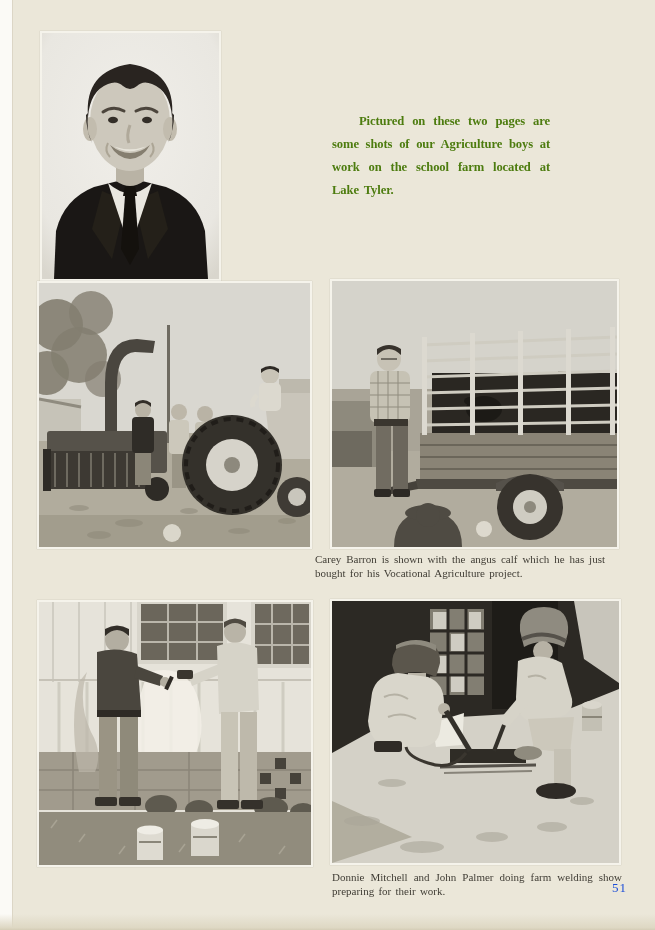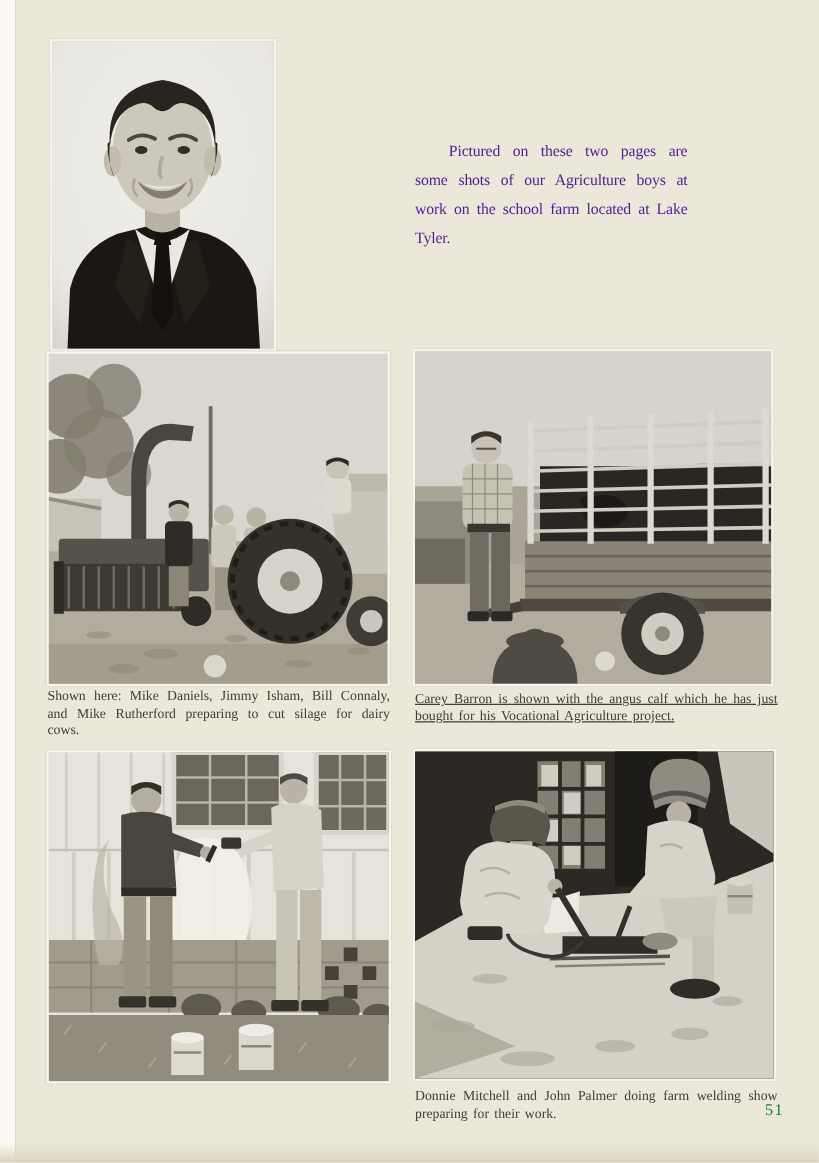--- a/index.html
+++ b/index.html
@@ -19,36 +19,36 @@
   }
   .photo{
     position:absolute;margin:0;padding:0;
     border:2px solid #f5f3eb;
     box-shadow:0 0 1px rgba(90,85,70,.35);
     background:#d8d6cf;
   }
   .photo svg{display:block;width:100%;height:100%;}
   .intro{
     position:absolute;left:332px;top:110px;width:218px;
-    font-size:12.6px;line-height:23px;color:#4c1d95;
+    font-size:12.6px;line-height:23px;color:#4d7c0f;
     text-align:justify;text-indent:27px;margin:0;
-    letter-spacing:-.1px;word-spacing:2px;
+    letter-spacing:-.1px;word-spacing:2px;font-weight:bold;
   }
   .caption{
     position:absolute;margin:0;
     font-size:11px;line-height:13.6px;color:#403d35;
     text-align:justify;word-spacing:1.5px;letter-spacing:0;
   }
   .cap-a{left:38px;top:551px;width:274px;}
-  .cap-b{left:332px;top:553px;width:290px;text-decoration:underline;}
+  .cap-b{left:315px;top:553px;width:290px;}
   .cap-c{left:38px;top:871px;width:274px;}
   .cap-d{left:332px;top:871px;width:290px;}
   .page-number{
     position:absolute;left:612px;top:880px;
-    font-size:13px;color:#15803d;letter-spacing:1px;
+    font-size:13px;color:#1d4ed8;letter-spacing:1px;
   }
 </style>
 </head>
 <body>
 
 <div class="page">
 
   <div class="paper-edge"></div>
 
   <figure class="photo" style="left:40px;top:31px;width:177px;height:246px;" role="img" aria-label="Black-and-white portrait of a smiling man in a dark suit and tie">
@@ -242,21 +242,20 @@
 
       <g fill="#4f4b43">
         <path d="M62 266 Q62 232 96 230 Q130 232 130 266 Z"></path>
         <ellipse cx="96" cy="232" rx="23" ry="8"></ellipse>
         <circle cx="96" cy="234" r="12"></circle>
       </g>
       <circle cx="152" cy="248" r="8" fill="#e8e5da" opacity=".8"></circle>
     </svg>
   </figure>
 
-  <p class="caption cap-a">Shown here: Mike Daniels, Jimmy Isham, Bill Connaly, and Mike Rutherford preparing to cut silage for dairy cows.</p>
   <p class="caption cap-b">Carey Barron is shown with the angus calf which he has just bought for his Vocational Agriculture project.</p>
 
   <figure class="photo" style="left:37px;top:600px;width:272px;height:263px;" role="img" aria-label="Two boys painting the side of the farm managers house">
     <svg viewBox="0 0 272 263">
       <rect width="272" height="263" fill="#e6e3da"></rect>
 
       <g stroke="#d0cdc3" stroke-width="2">
         <line x1="14" y1="0" x2="14" y2="80"></line>
           <line x1="40" y1="0" x2="40" y2="80"></line>
         <line x1="66" y1="0" x2="66" y2="80"></line>

